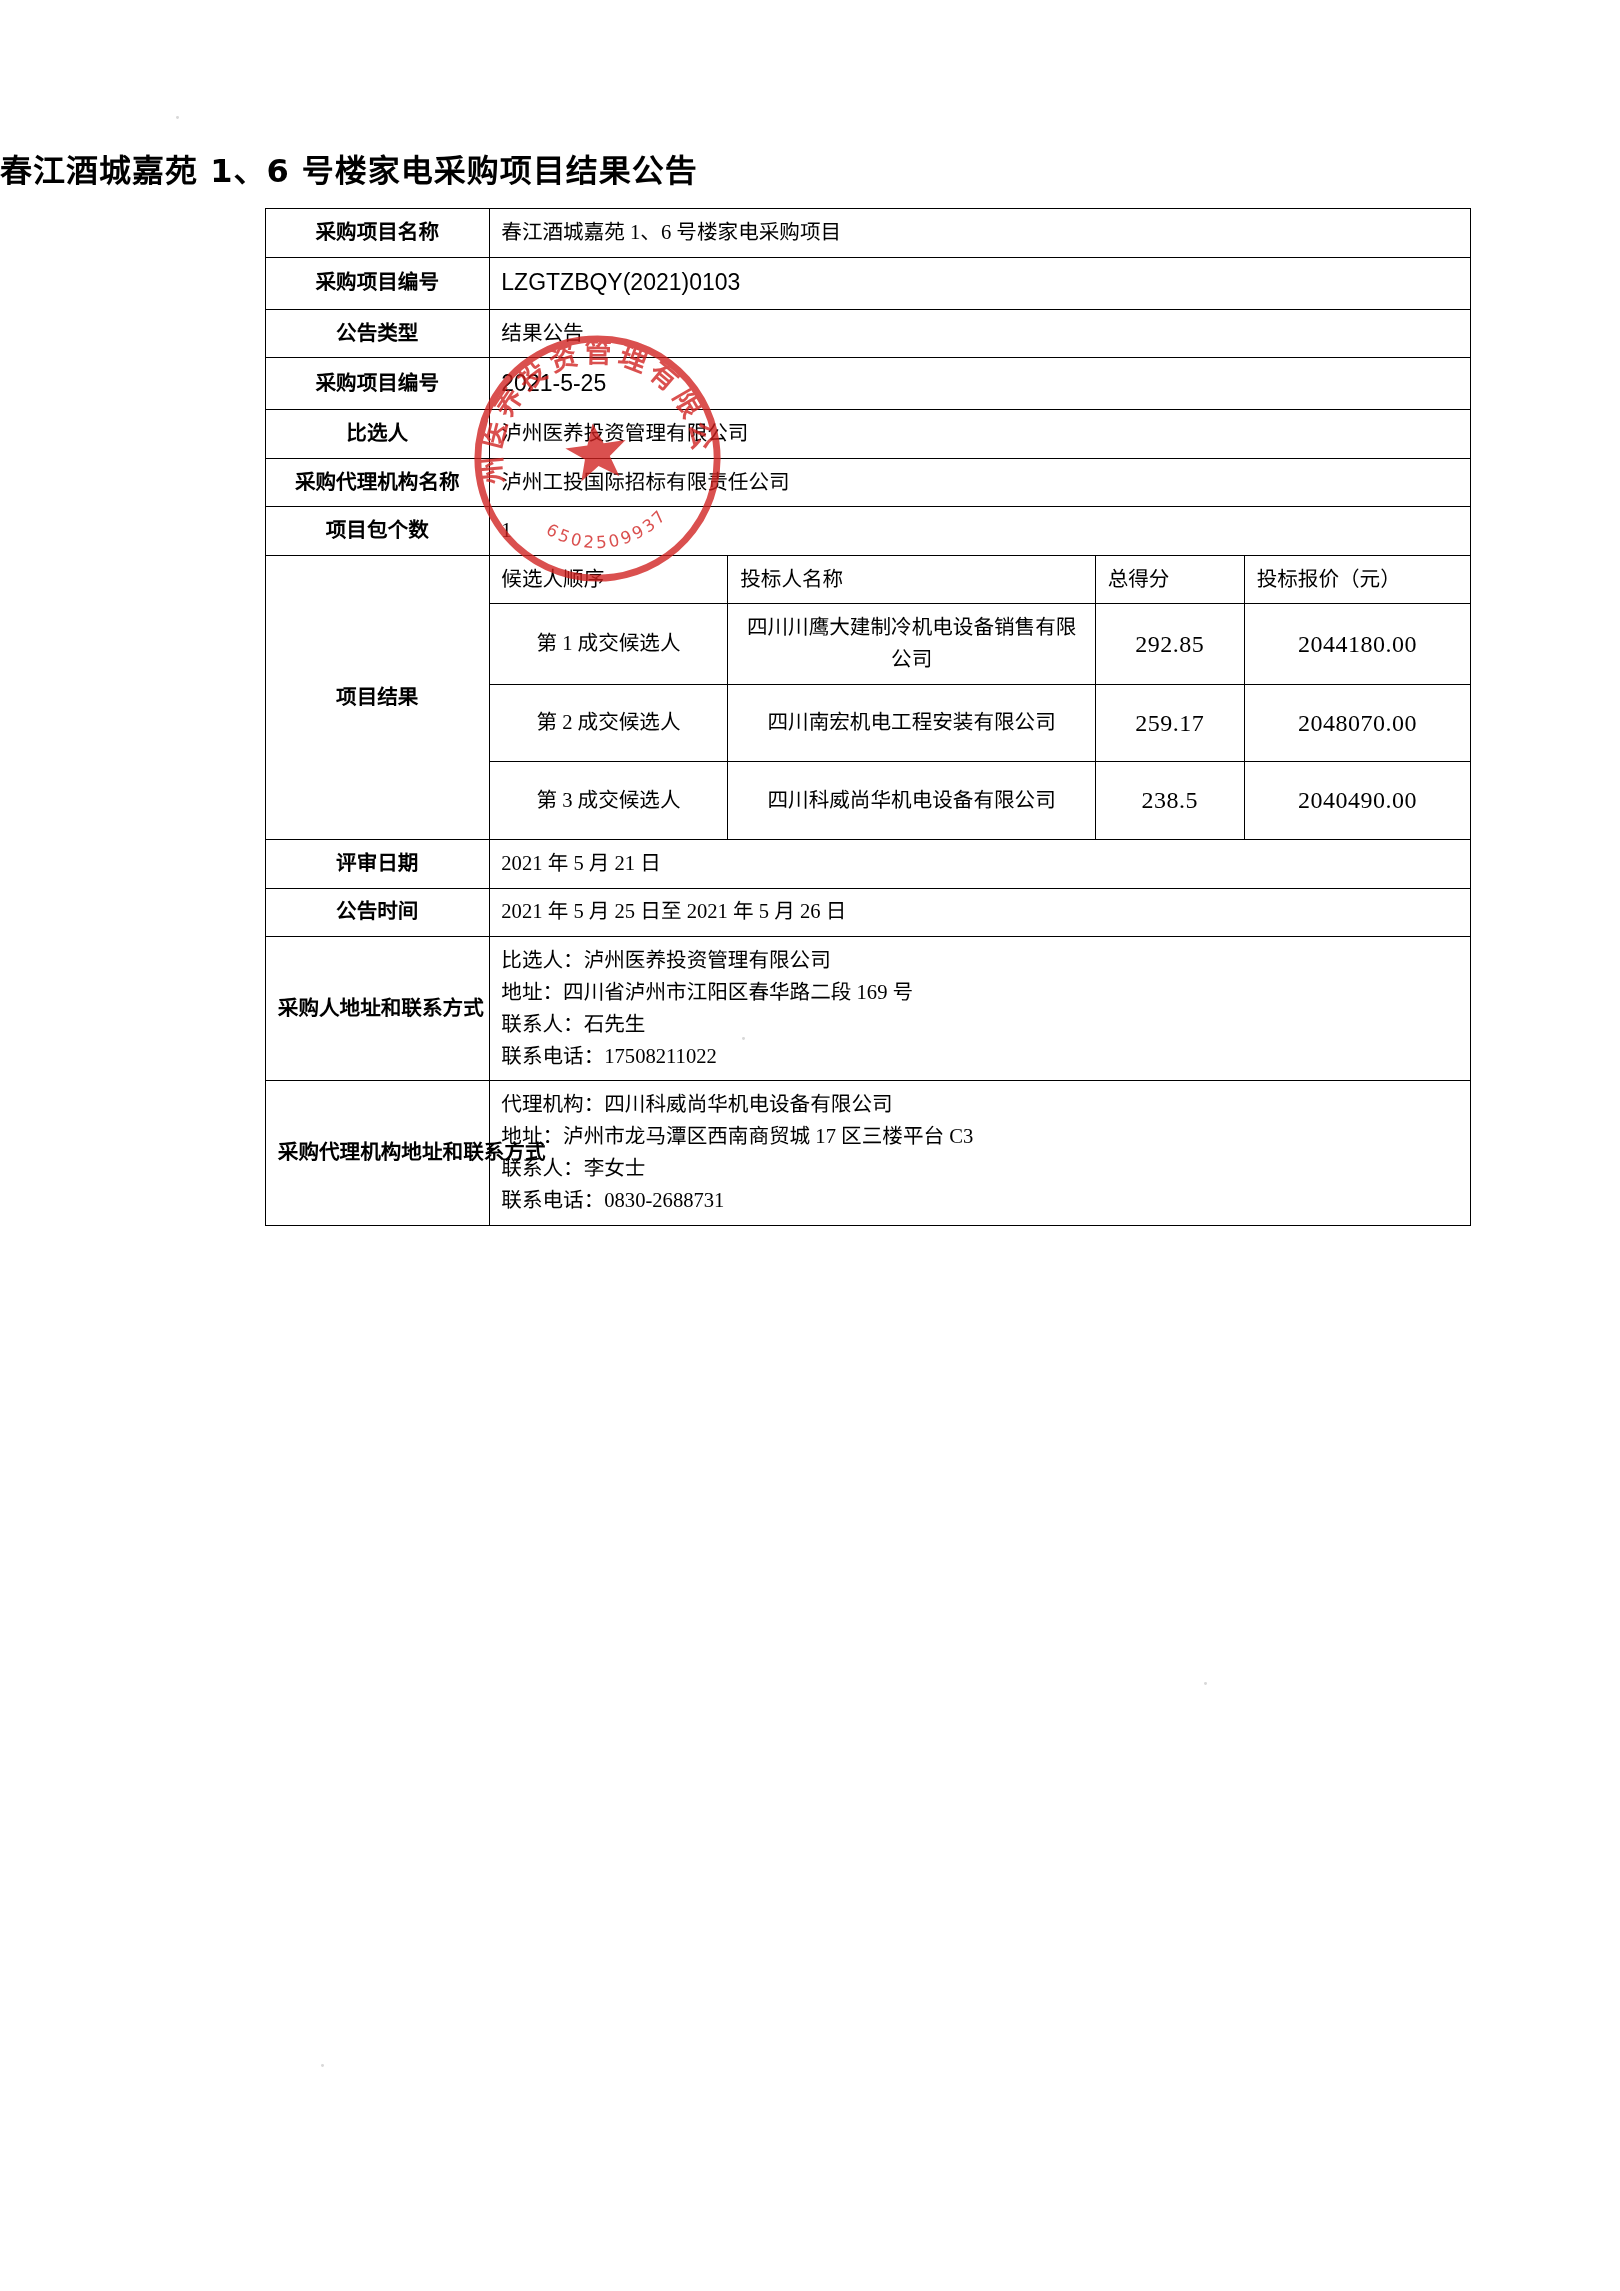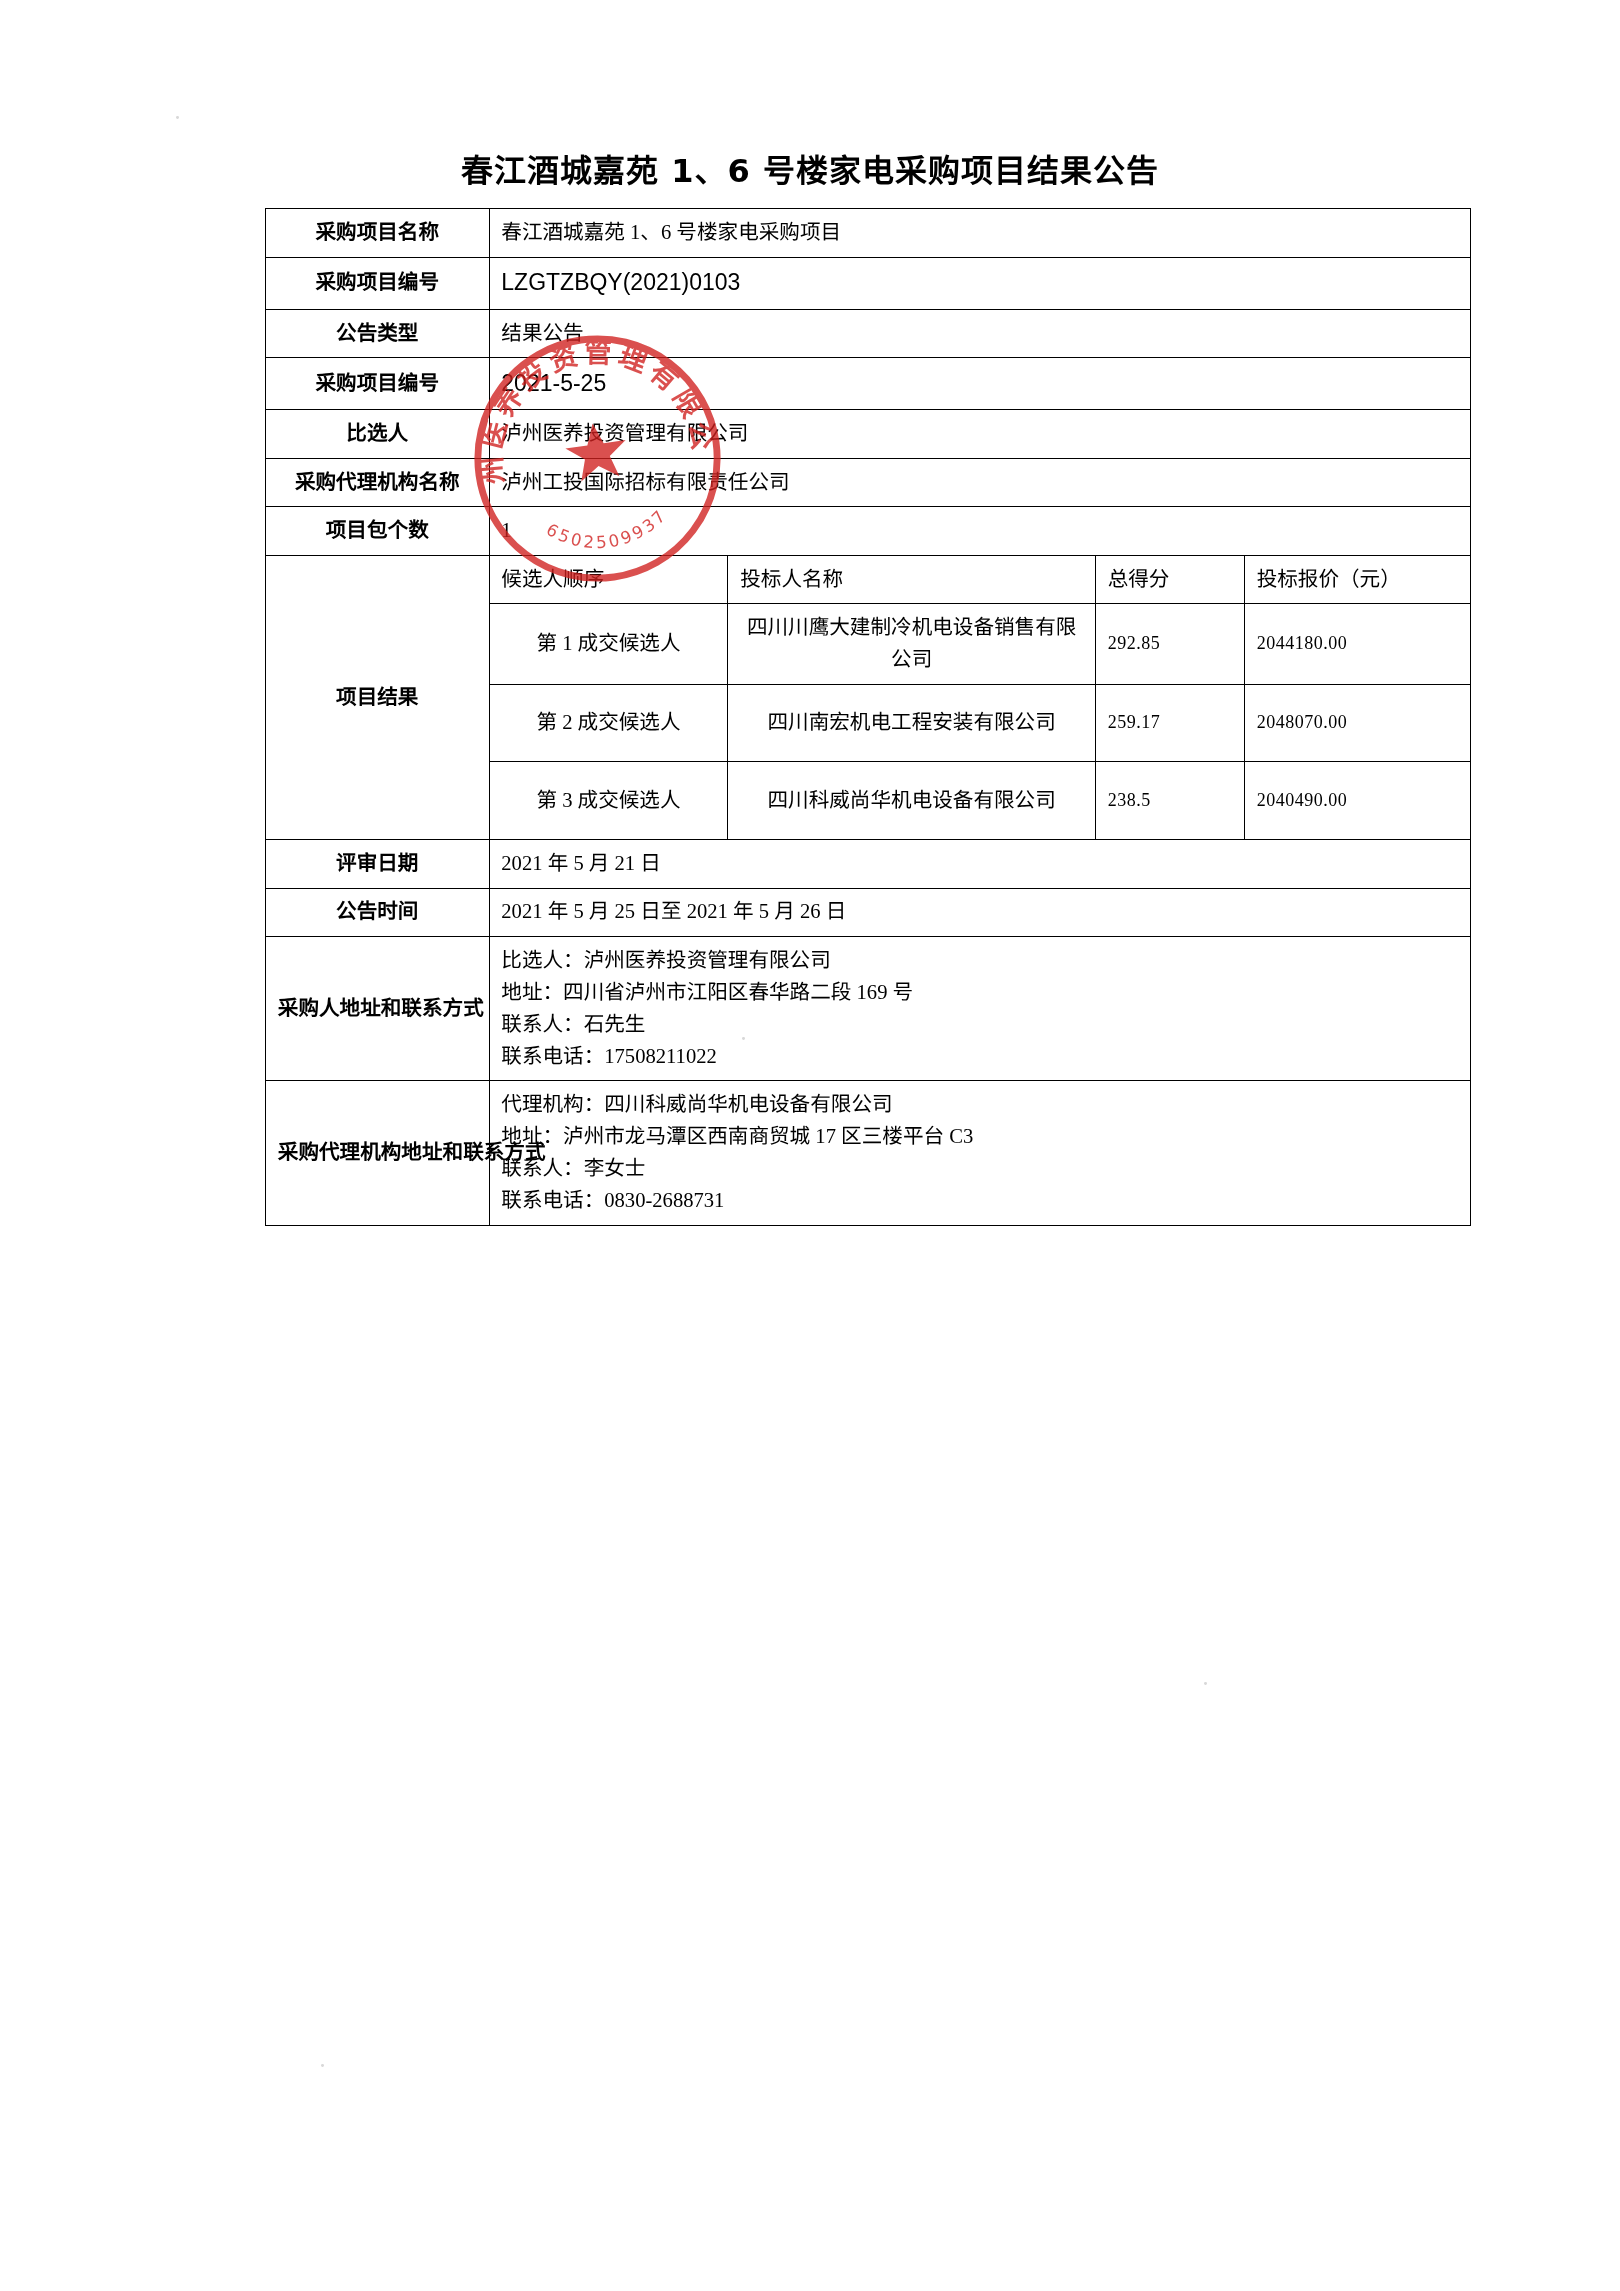--- a/index.html
+++ b/index.html
@@ -21,21 +21,21 @@
     left: 0; top: 0;
     width: 1620px;
     height: 2292px;
   }
 
   .title {
     position: absolute;
     left: 0;
     top: 145px;
     width: 1620px;
-    text-align: center;
+    text-align: left;
     font-family: "DejaVu Sans", "Liberation Sans", sans-serif;
     font-weight: bold;
     font-size: 32px;
     letter-spacing: 1px;
     color: #000;
   }
 
   table.doc {
     position: absolute;
     left: 217px;
@@ -66,23 +66,23 @@
   }
   .value.sans {
     font-family: Liberation Sans, sans-serif;
     font-size: 23px;
   }
   .hdr {
     font-family: "Liberation Serif", "DejaVu Serif", serif;
     font-size: 20.6px;
   }
   .num {
-    text-align: left;
-    font-family: "Liberation Serif", "DejaVu Serif", serif;
-    font-size: 18px;
+    text-align: center;
+    font-family: "Liberation Serif", "DejaVu Serif", serif;
+    font-size: 24px;
     letter-spacing: 0.5px;
   }
   .cand {
     text-align: center;
     white-space: nowrap;
   }
   .bidder {
     text-align: center;
     line-height: 1.6;
   }

